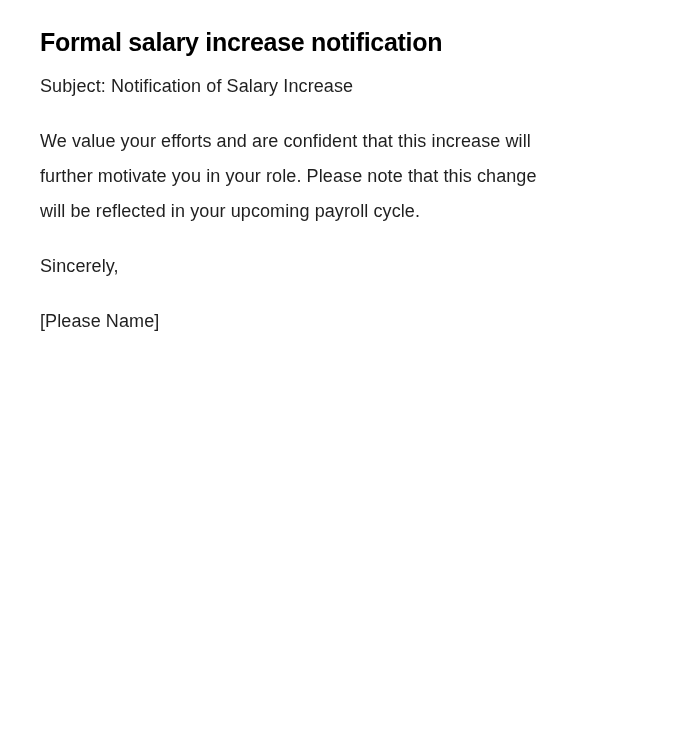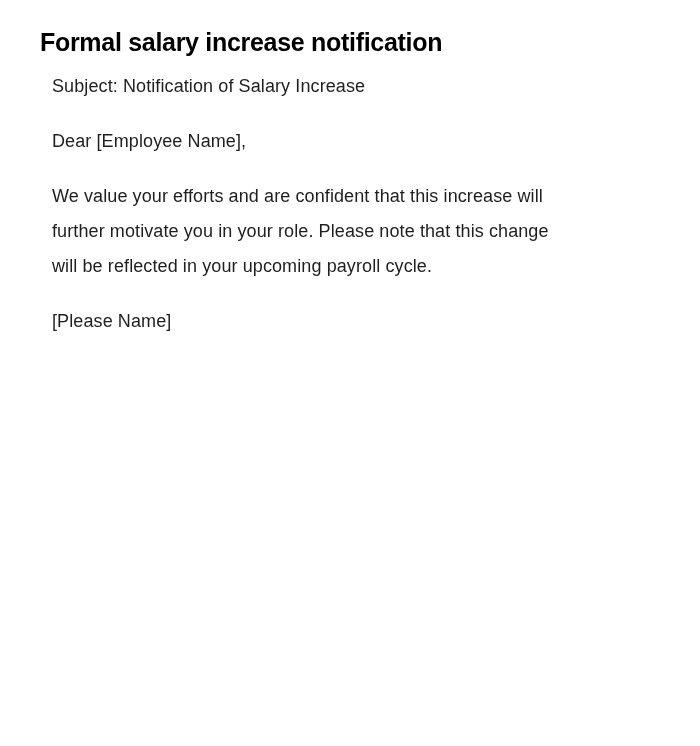--- a/index.html
+++ b/index.html
@@ -20,44 +20,44 @@
   .doc-title {
     margin: 0 0 10px 0;
     font-size: 25px;
     line-height: 33px;
     font-weight: 700;
     letter-spacing: -0.3px;
     color: var(--heading, #000000);
     font-family: "Liberation Sans", sans-serif;
   }
   .para {
-    margin: 0 0 20px 12px;
+    margin: 0 0 20px 0;
     font-size: 18px;
     line-height: 35px;
     font-weight: 400;
     color: var(--body-text, #1f1f1f);
     white-space: pre-line;   
     letter-spacing: 0.1px;
   }
   .para:last-child {
     margin-bottom: 0;
   }
 </style>
 </head>
 <body>
 
 <div class="page">
   <h1 class="doc-title">Formal salary increase notification</h1>
 
   <p class="para">Subject: Notification of Salary Increase</p>
 
-  <p class="para">Dear [Employee Name],</p>
 
 
   <p class="para">We value your efforts and are confident that this increase will
 further motivate you in your role. Please note that this change
 will be reflected in your upcoming payroll cycle.</p>
 
 
+  <p class="para">Sincerely,</p>
 
   <p class="para">[Please Name]</p>
 
 </div>
 
 </body></html>

